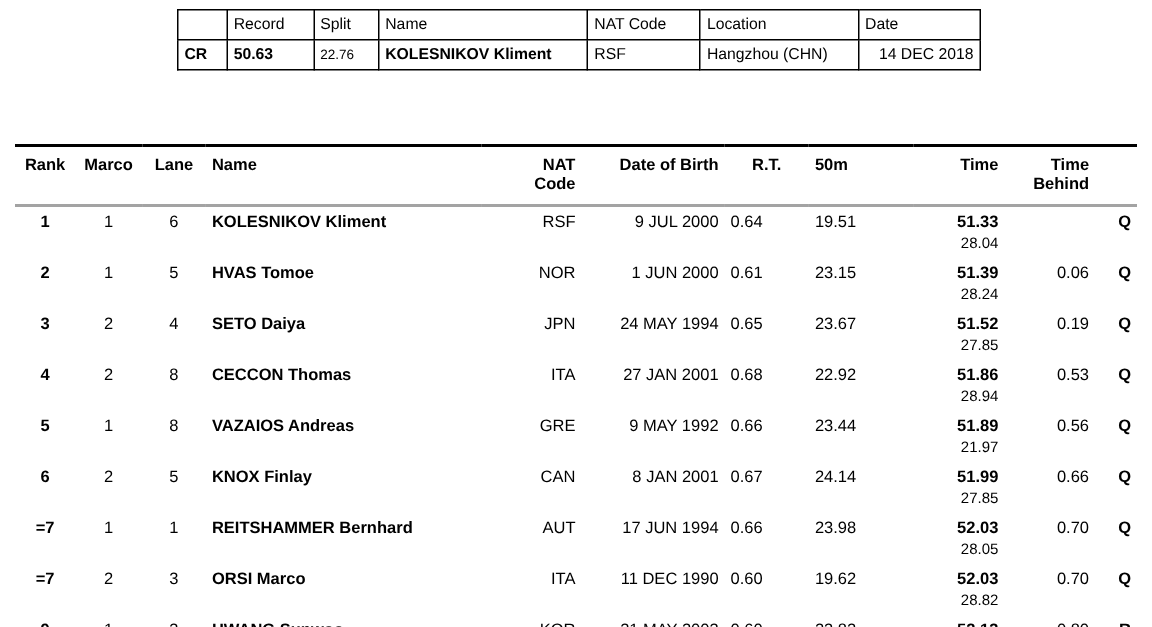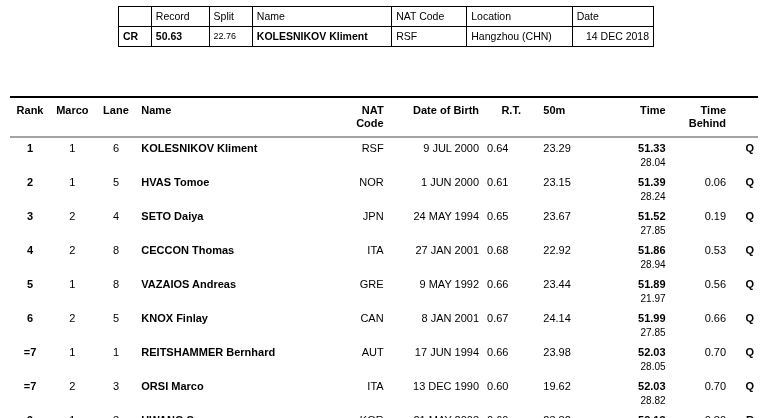--- a/index.html
+++ b/index.html
@@ -179,21 +179,21 @@
     <tbody>
 
       <tr>
         <td class="c-rank">1</td>
         <td class="c-heat">1</td>
         <td class="c-lane">6</td>
         <td class="c-name">KOLESNIKOV Kliment</td>
         <td class="c-nat">RSF</td>
         <td class="c-dob">9 JUL 2000</td>
         <td class="c-rt">0.64</td>
-        <td class="c-50m">23.29</td>
+        <td class="c-50m">19.51</td>
         <td class="c-time">
           <span>51.33</span>
           <span class="split">28.04</span>
         </td>
         <td class="c-behind"></td>
         <td class="c-q">Q</td>
       </tr>
 
       <tr>
         <td class="c-rank">2</td>
@@ -296,21 +296,21 @@
         <td class="c-behind">0.70</td>
         <td class="c-q">Q</td>
       </tr>
 
       <tr>
         <td class="c-rank">=7</td>
         <td class="c-heat">2</td>
         <td class="c-lane">3</td>
         <td class="c-name">ORSI Marco</td>
         <td class="c-nat">ITA</td>
-        <td class="c-dob">13 DEC 1990</td>
+        <td class="c-dob">11 DEC 1990</td>
         <td class="c-rt">0.60</td>
         <td class="c-50m">19.62</td>
         <td class="c-time">
           <span>52.03</span>
           <span class="split">28.82</span>
         </td>
         <td class="c-behind">0.70</td>
         <td class="c-q">Q</td>
       </tr>
 

